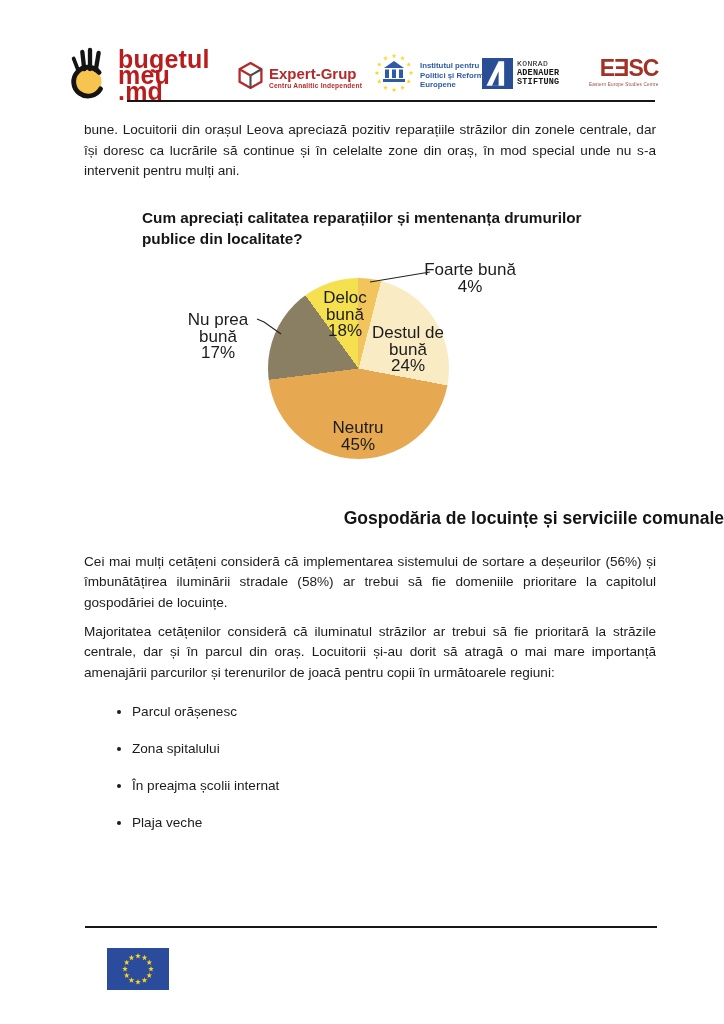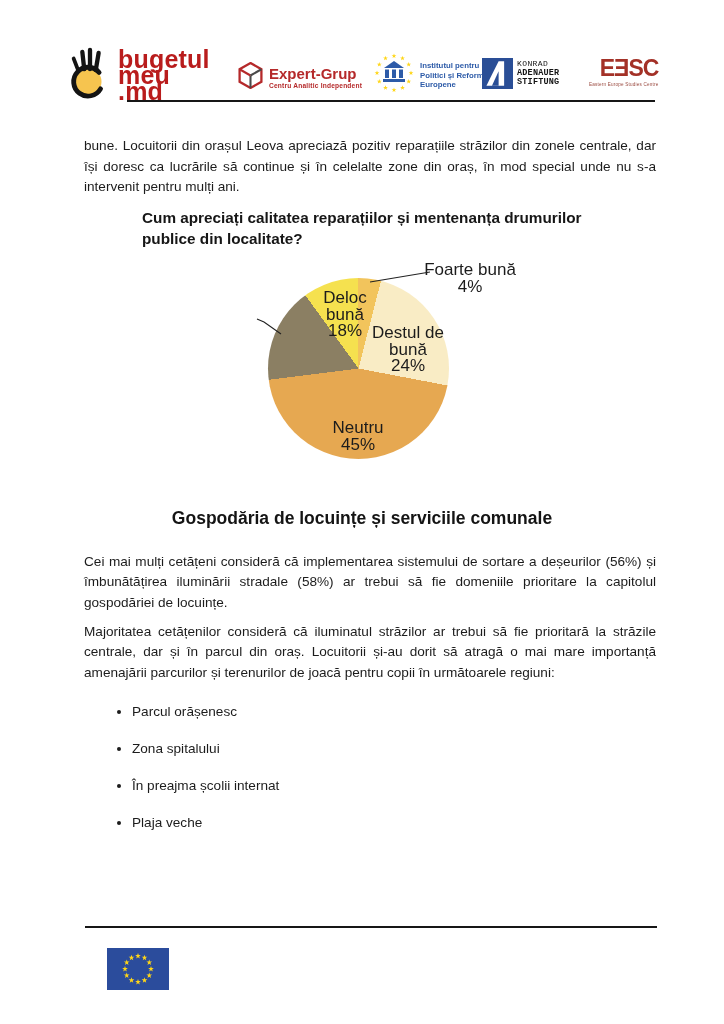--- a/index.html
+++ b/index.html
@@ -21,24 +21,24 @@
   .logo-eesc{position:absolute;left:589px;top:56px;text-align:right;}
   .eesc-name{font-weight:800;font-size:23px;line-height:24px;color:#A33127;letter-spacing:-1px;}
   .eesc-tag{font-size:4.6px;color:#9b4b41;margin-top:2px;letter-spacing:.2px;}
 
   .rule-top{position:absolute;left:127px;top:100px;width:528px;height:2px;background:#161616;}
   .rule-bottom{position:absolute;left:85px;top:926px;width:572px;height:2px;background:#161616;}
 
   
   .para{position:absolute;width:572px;left:84px;font-size:13.6px;line-height:20.7px;
         text-align:justify;color:#1c1c1c;}
-  .para-intro{top:120px;margin-top:16px;}
+  .para-intro{top:104px;margin-top:16px;}
   .para-1{top:538px;}
   .para-2{top:608px;}
-  .section-heading{position:absolute;left:0;top:496px;width:724px;text-align:center;
+  .section-heading{position:absolute;left:0;top:496px;width:724px;text-align:right;
         font-size:17.5px;font-weight:bold;color:#141414;}
   .bullets{position:absolute;left:108px;top:702px;width:430px;margin:0;padding:0 0 0 24px;}
   .bullets li{font-size:13.6px;line-height:20px;margin-bottom:17px;color:#1c1c1c;}
 
   
   .chart-title{position:absolute;left:142px;top:208px;width:440px;text-align:left;
         font-size:15.3px;font-weight:bold;line-height:20.5px;color:#161616;}
   .pie{position:absolute;left:268px;top:278px;width:181px;height:181px;border-radius:50%;}
   .pie-label{position:absolute;text-align:center;font-size:17px;line-height:16.5px;color:#1c1c1c;}
   .lbl-foarte{left:420px;top:262px;width:100px;}
@@ -154,20 +154,24 @@
     <div>4%</div>
   </div>
   <div class="pie-label lbl-destul">
     <div>Destul de bună</div>
     <div>24%</div>
   </div>
   <div class="pie-label lbl-neutru">
     <div>Neutru</div>
     <div>45%</div>
   </div>
+  <div class="pie-label lbl-nuprea">
+    <div>Nu prea bună</div>
+    <div>17%</div>
+  </div>
   <div class="pie-label lbl-deloc">
     <div>Deloc bună</div>
     <div>18%</div>
   </div>
 
   <svg class="overlay" width="724" height="1024" viewBox="0 0 724 1024">
     <polyline points="430,272 370,282" fill="none" stroke="#222222" stroke-width="1.1"></polyline>
     <polyline points="257,319 264,322 281,334" fill="none" stroke="#222222" stroke-width="1.1"></polyline>
   </svg>
 

